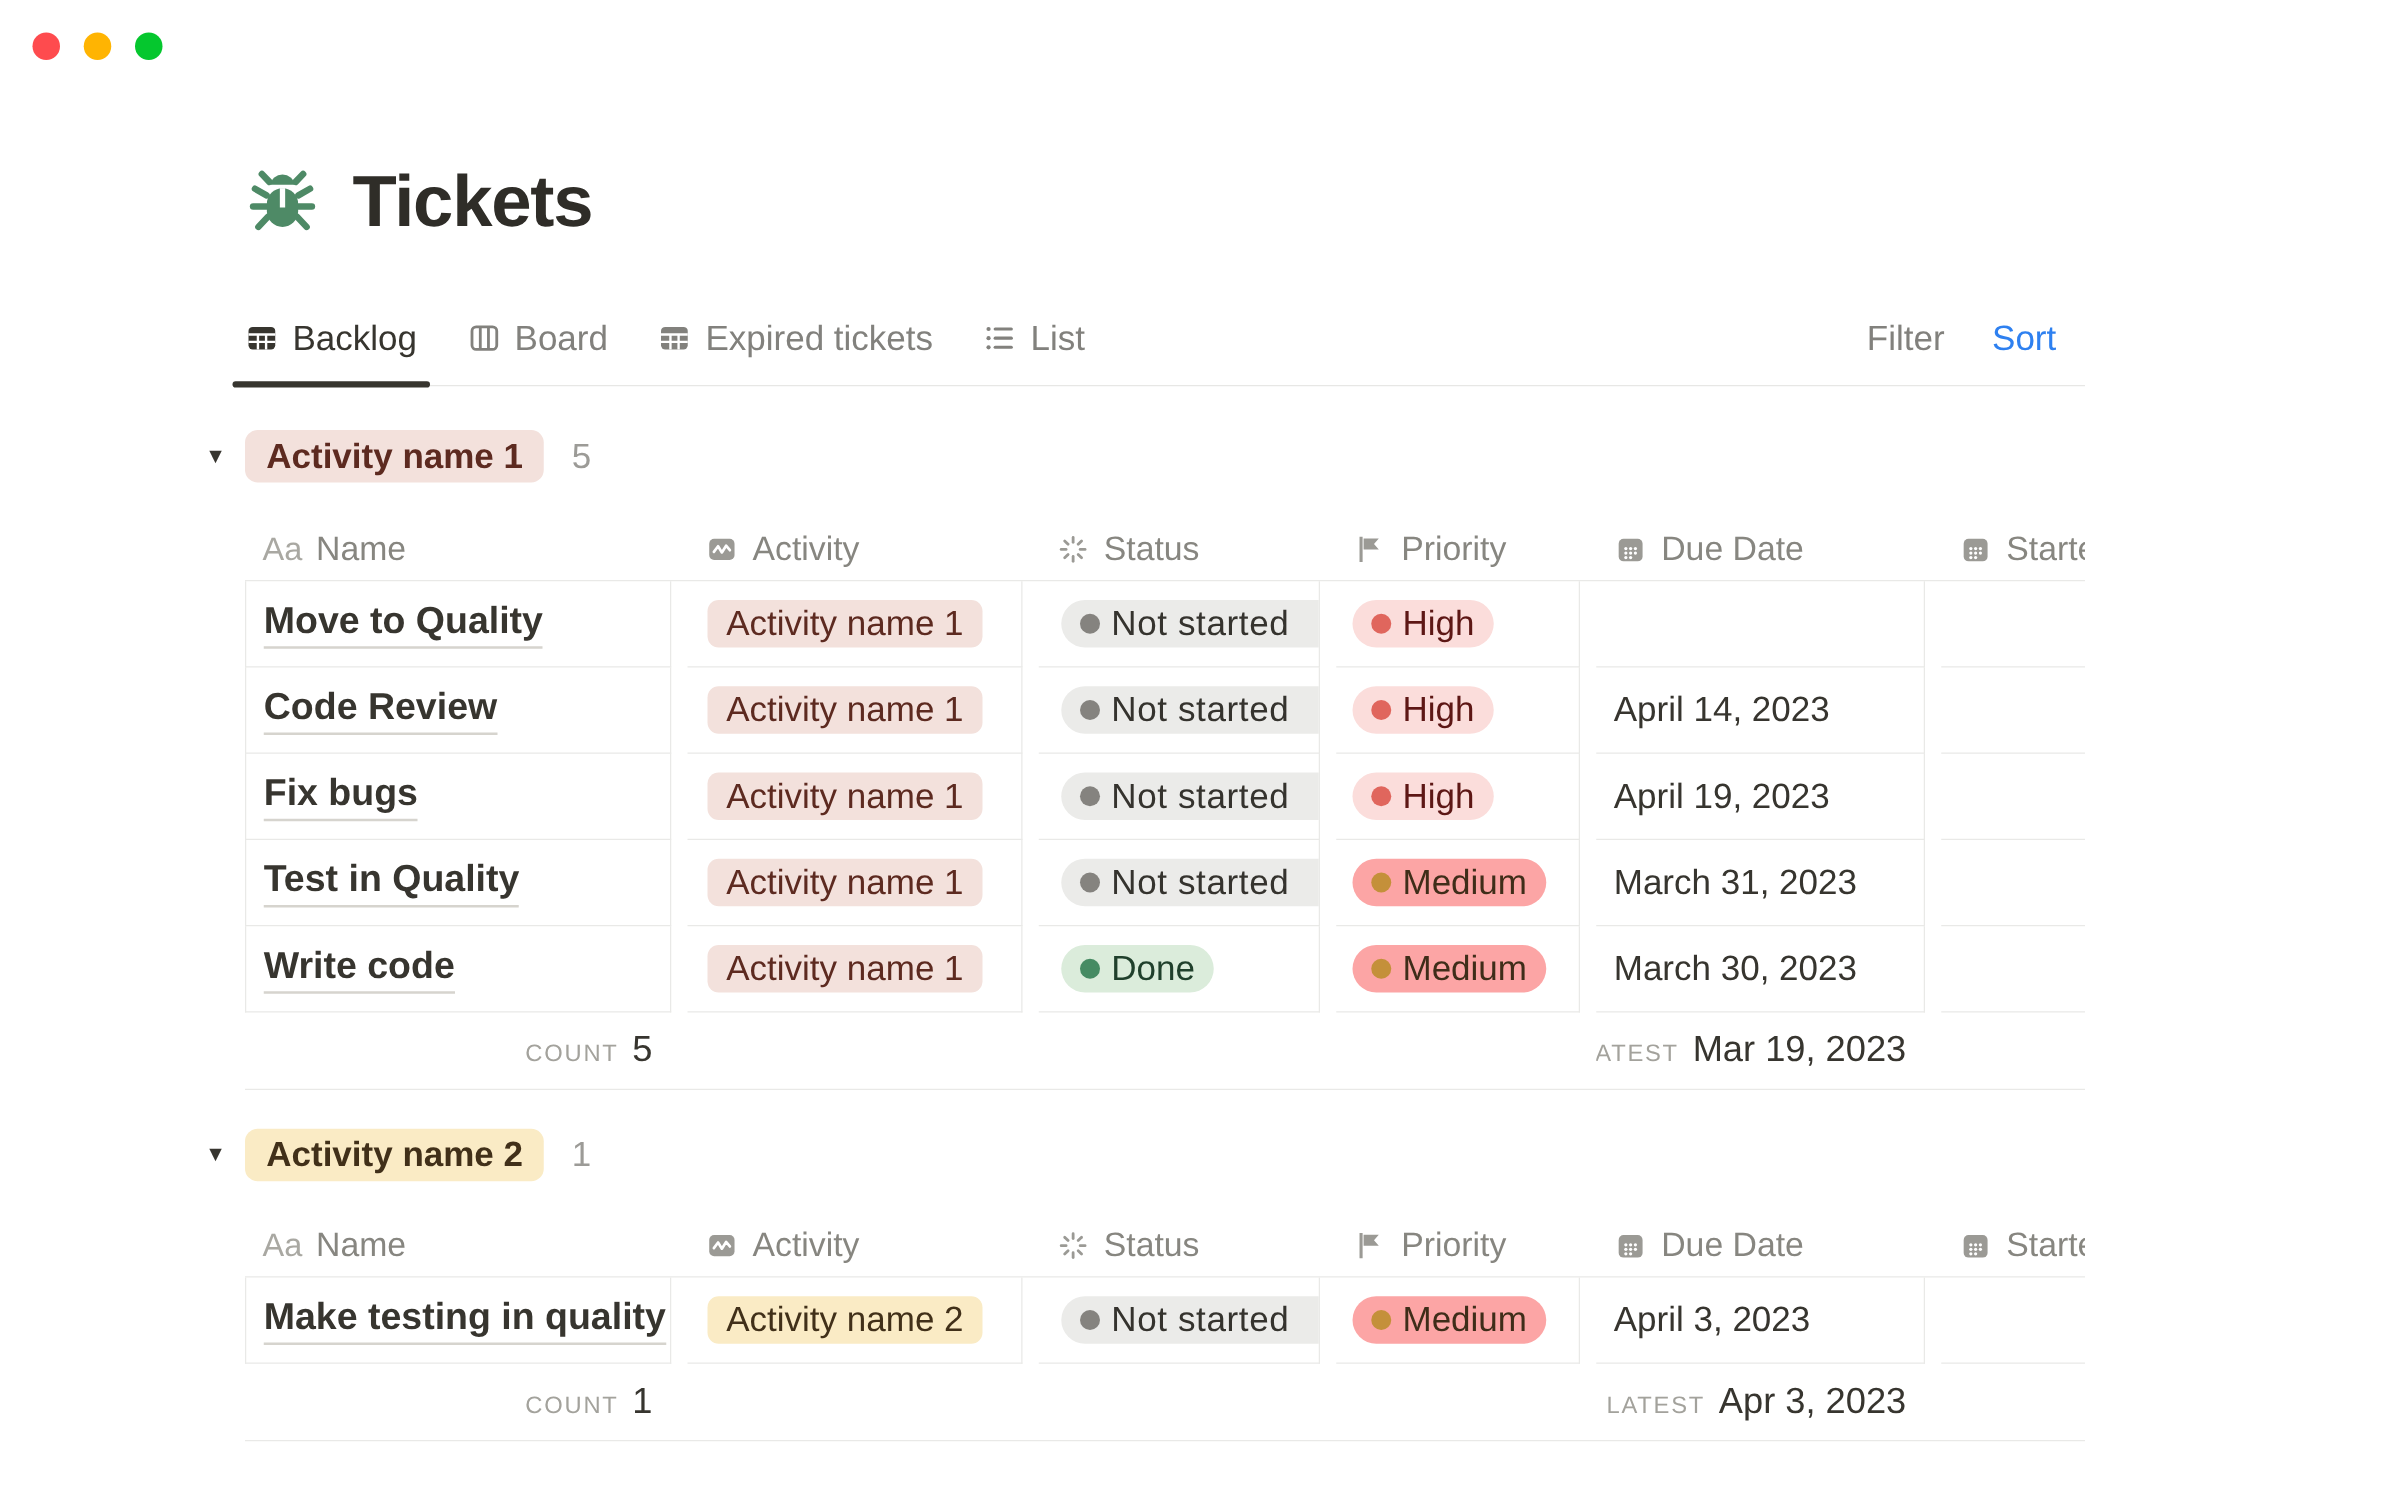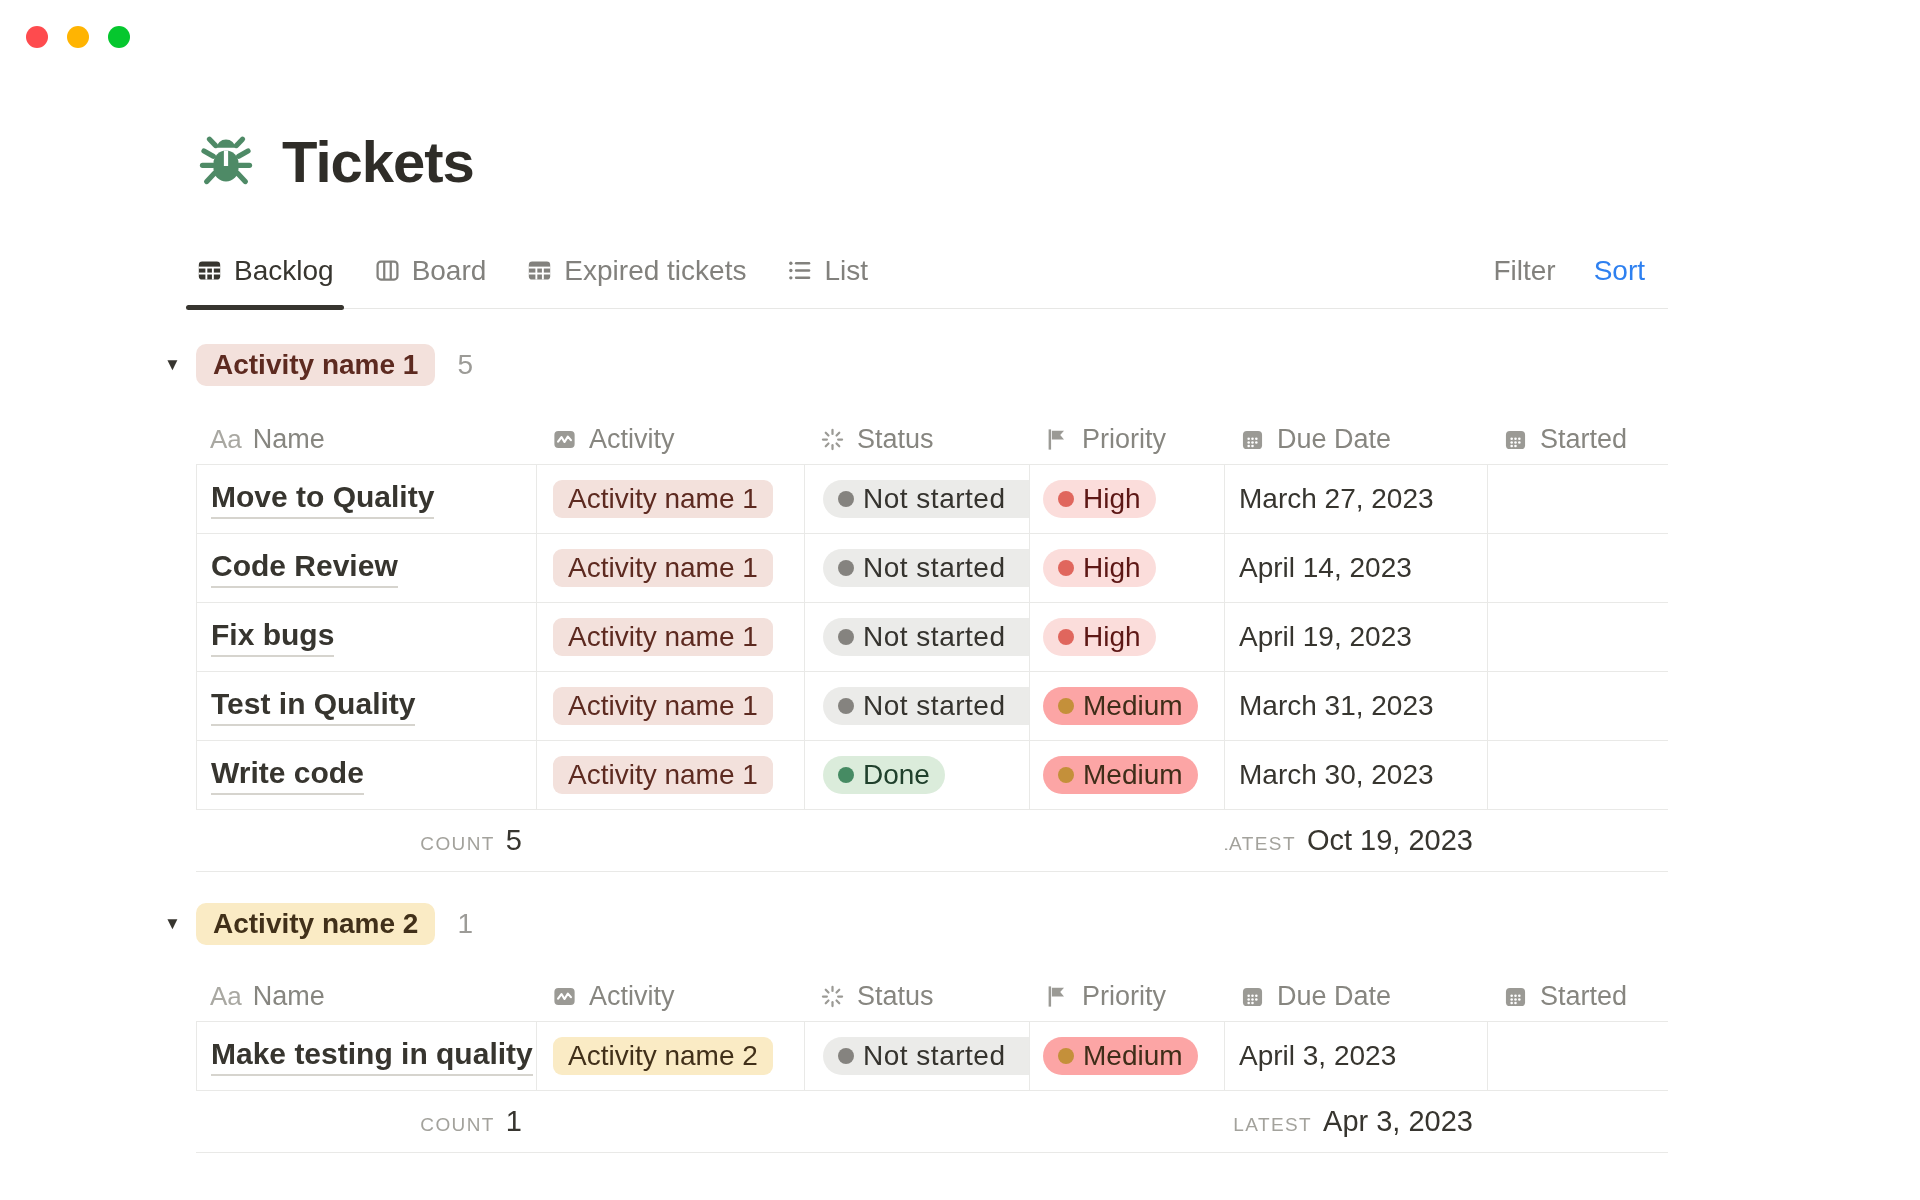--- a/index.html
+++ b/index.html
@@ -45,21 +45,21 @@
   .gbadge { height:42px; display:inline-flex; align-items:center; padding:0 17px;
     border-radius:10px; font-size:28px; font-weight:600; }
   .gbadge.red { background:#F3E1DC; color:#5D2A20; }
   .gbadge.yellow { background:#FAEBC5; color:#413019; }
   .gcount { font-size:28px; color:#9C9B97; }
 
   
   .table { margin-top:28px; }
   .g2 .table { margin-top:26px; }
   .thead, .trow, .tfoot { display:grid;
-    grid-template-columns:341px 268px 225px 195px 263px 245px 187px; }
+    grid-template-columns:341px 268px 225px 195px 263px 245px 187px;gap:13px; }
   .thead { height:50px; border-bottom:1px solid #E9E9E7; }
   .th { display:flex; align-items:center; gap:11px; padding-left:14px; font-size:27px;
     color:#878680; white-space:nowrap; overflow:hidden; cursor:pointer; }
   .th svg { width:27px; height:27px; display:block; flex:none; }
   .aa-glyph { font-size:26px; color:#A9A8A2; flex:none; }
   .sigma-glyph { font-size:28px; color:#9B9A95; flex:none; }
 
   .trow { height:69px; }
   .td { display:flex; align-items:center; overflow:hidden; border-right:1px solid #E9E9E7;
     border-bottom:1px solid #E9E9E7; white-space:nowrap; }
@@ -304,23 +304,20 @@
                 <span class="dot"></span>
                 <span>Not started</span>
               </span>
             </div>
           <div class="td c-priority">
               <span class="pill pr-high">
                 <span class="dot"></span>
                 <span>High</span>
               </span>
             </div>
-          <div class="td c-date">
-              <span>March 27, 2023</span>
-            </div>
           <div class="td"></div>
           <div class="td"></div>
         </div>
         <div class="trow">
           <div class="td c-name">
               <span class="nm">Code Review</span>
             </div>
           <div class="td c-activity">
               <span class="tag red">Activity name 1</span>
             </div>
@@ -418,21 +415,21 @@
           <div class="td"></div>
         </div>
 
         <div class="tfoot">
           <div class="fcell count">
             <span class="flabel">COUNT</span>
             <span class="fvalue">5</span>
           </div>
           <div class="fcell latest">
             <span class="flabel">LATEST</span>
-            <span class="fvalue">Oct 19, 2023</span>
+            <span class="fvalue">Mar 19, 2023</span>
           </div>
         </div>
       </div>
     </section>
 
     <section class="group g2">
       <div class="group-head">
         <span class="toggle">▼</span>
         <span class="gbadge yellow">Activity name 2</span>
         <span class="gcount">1</span>

